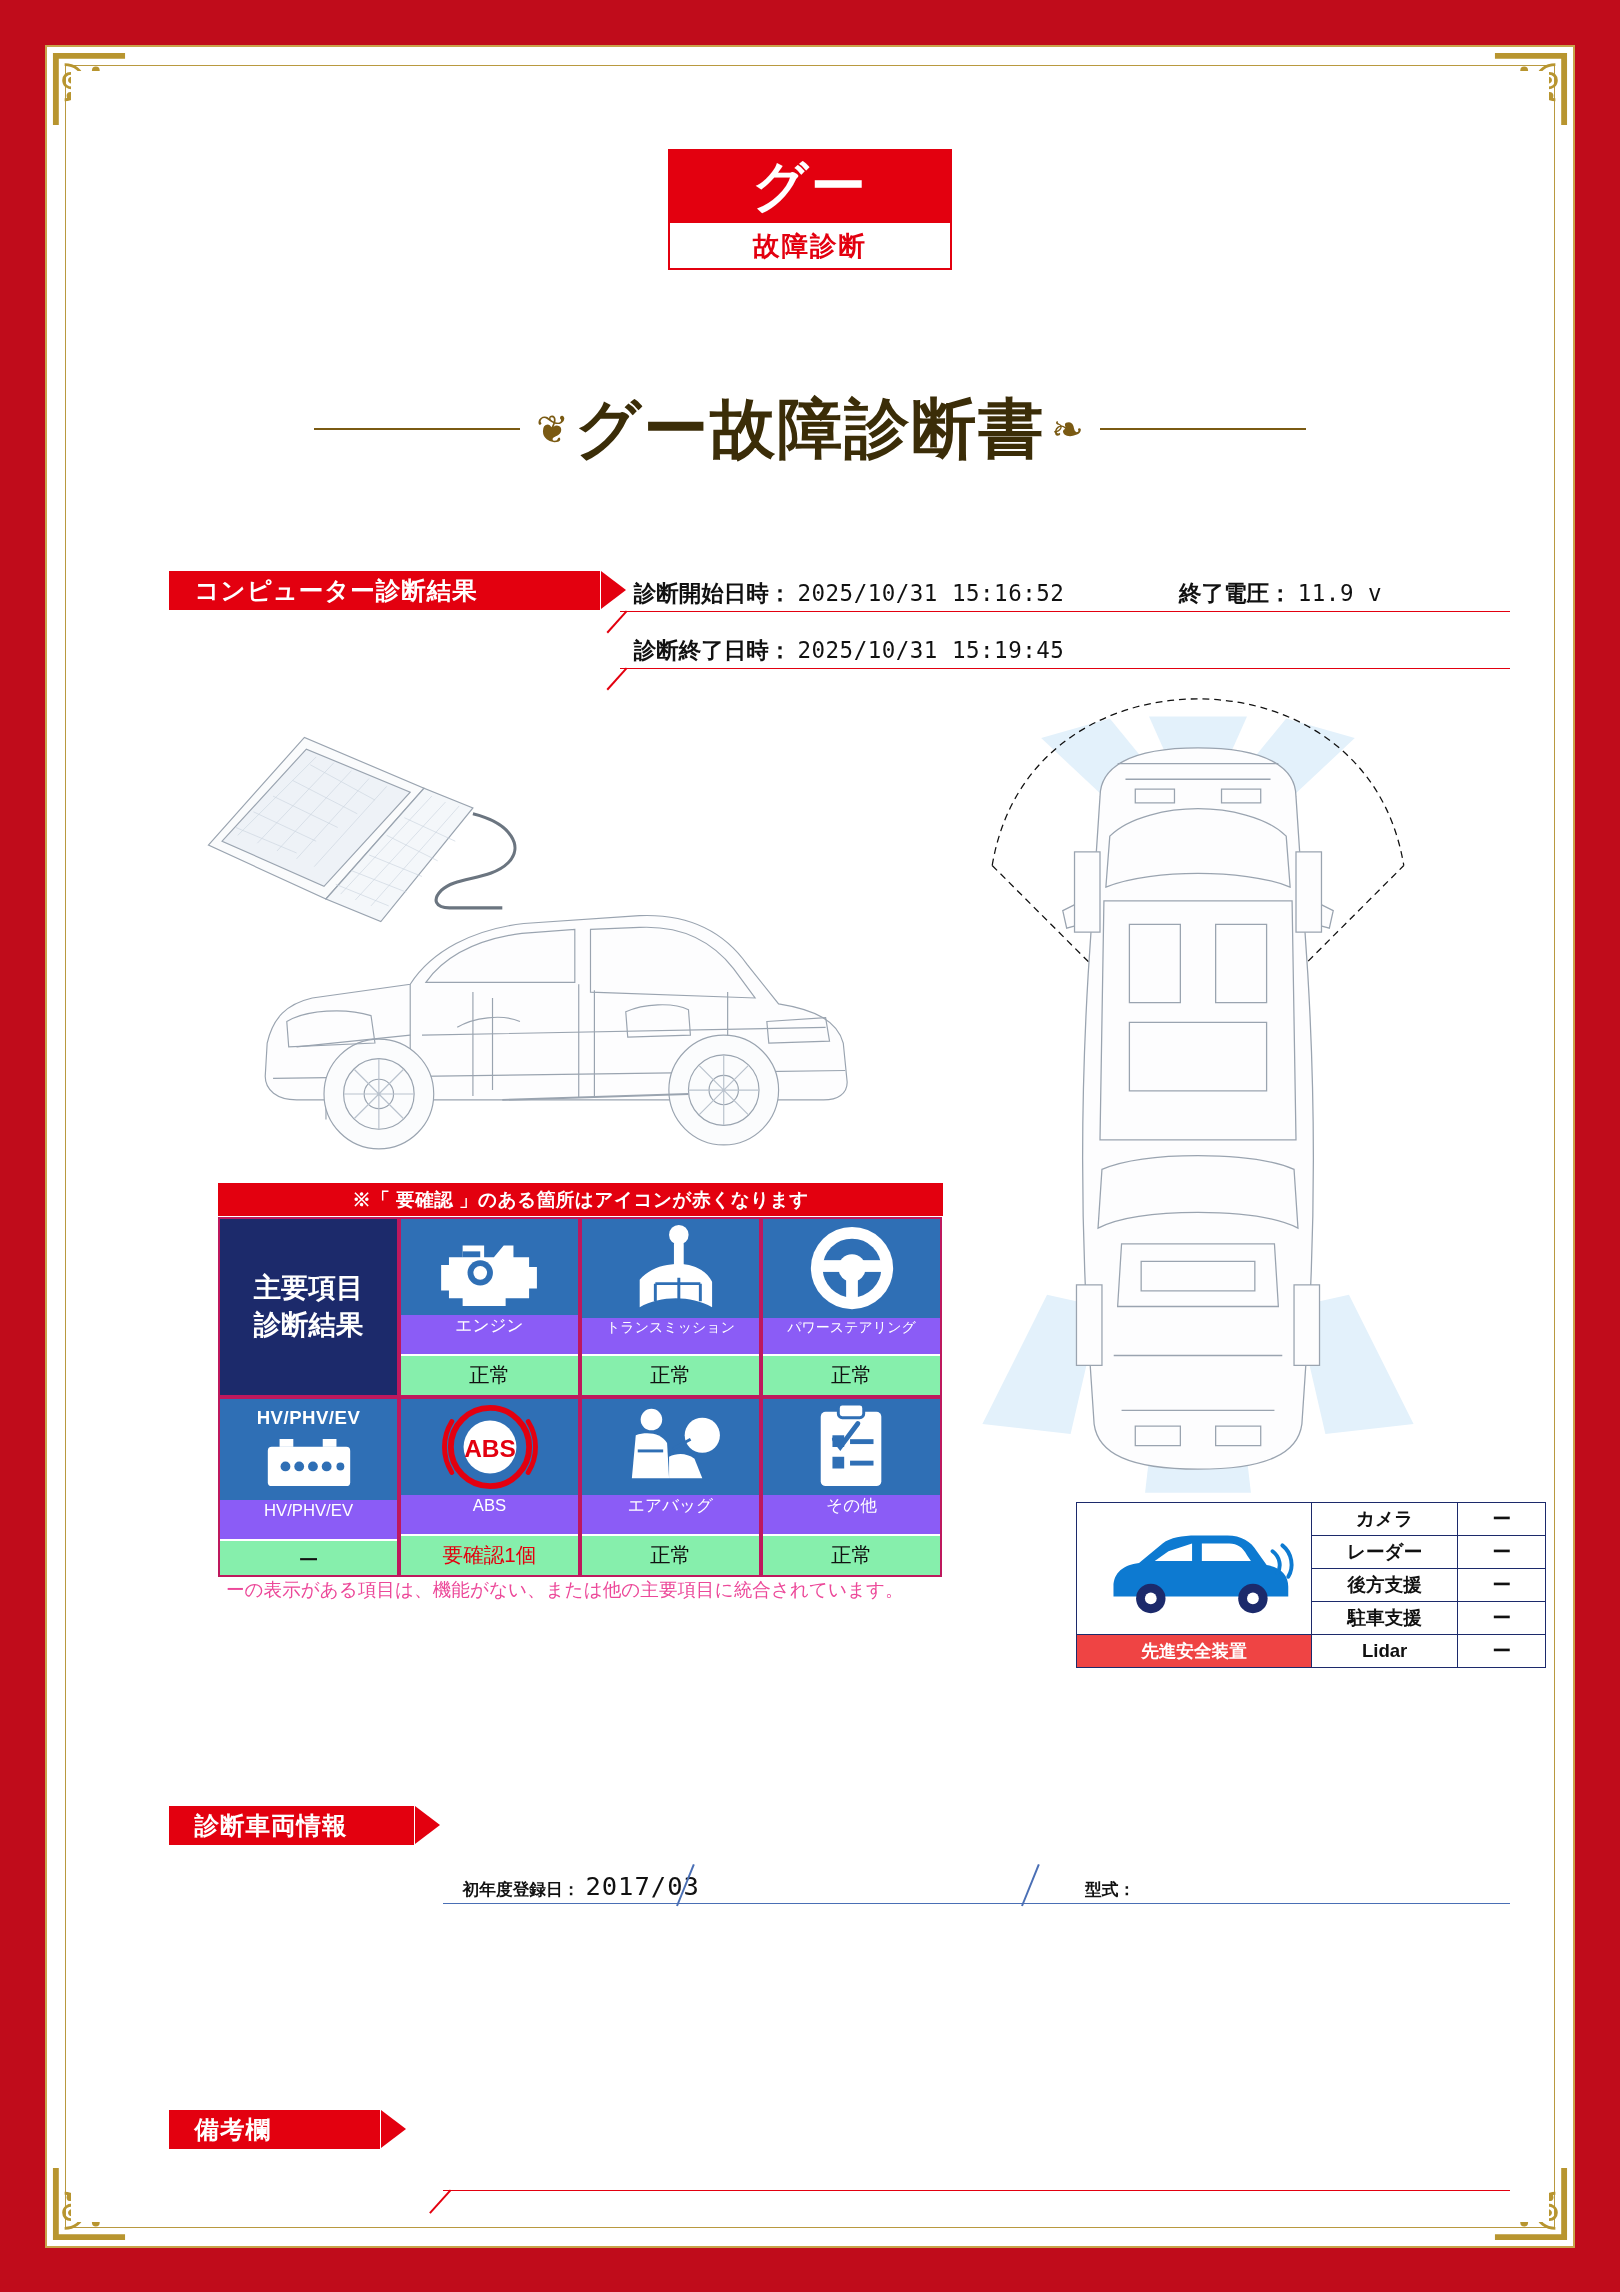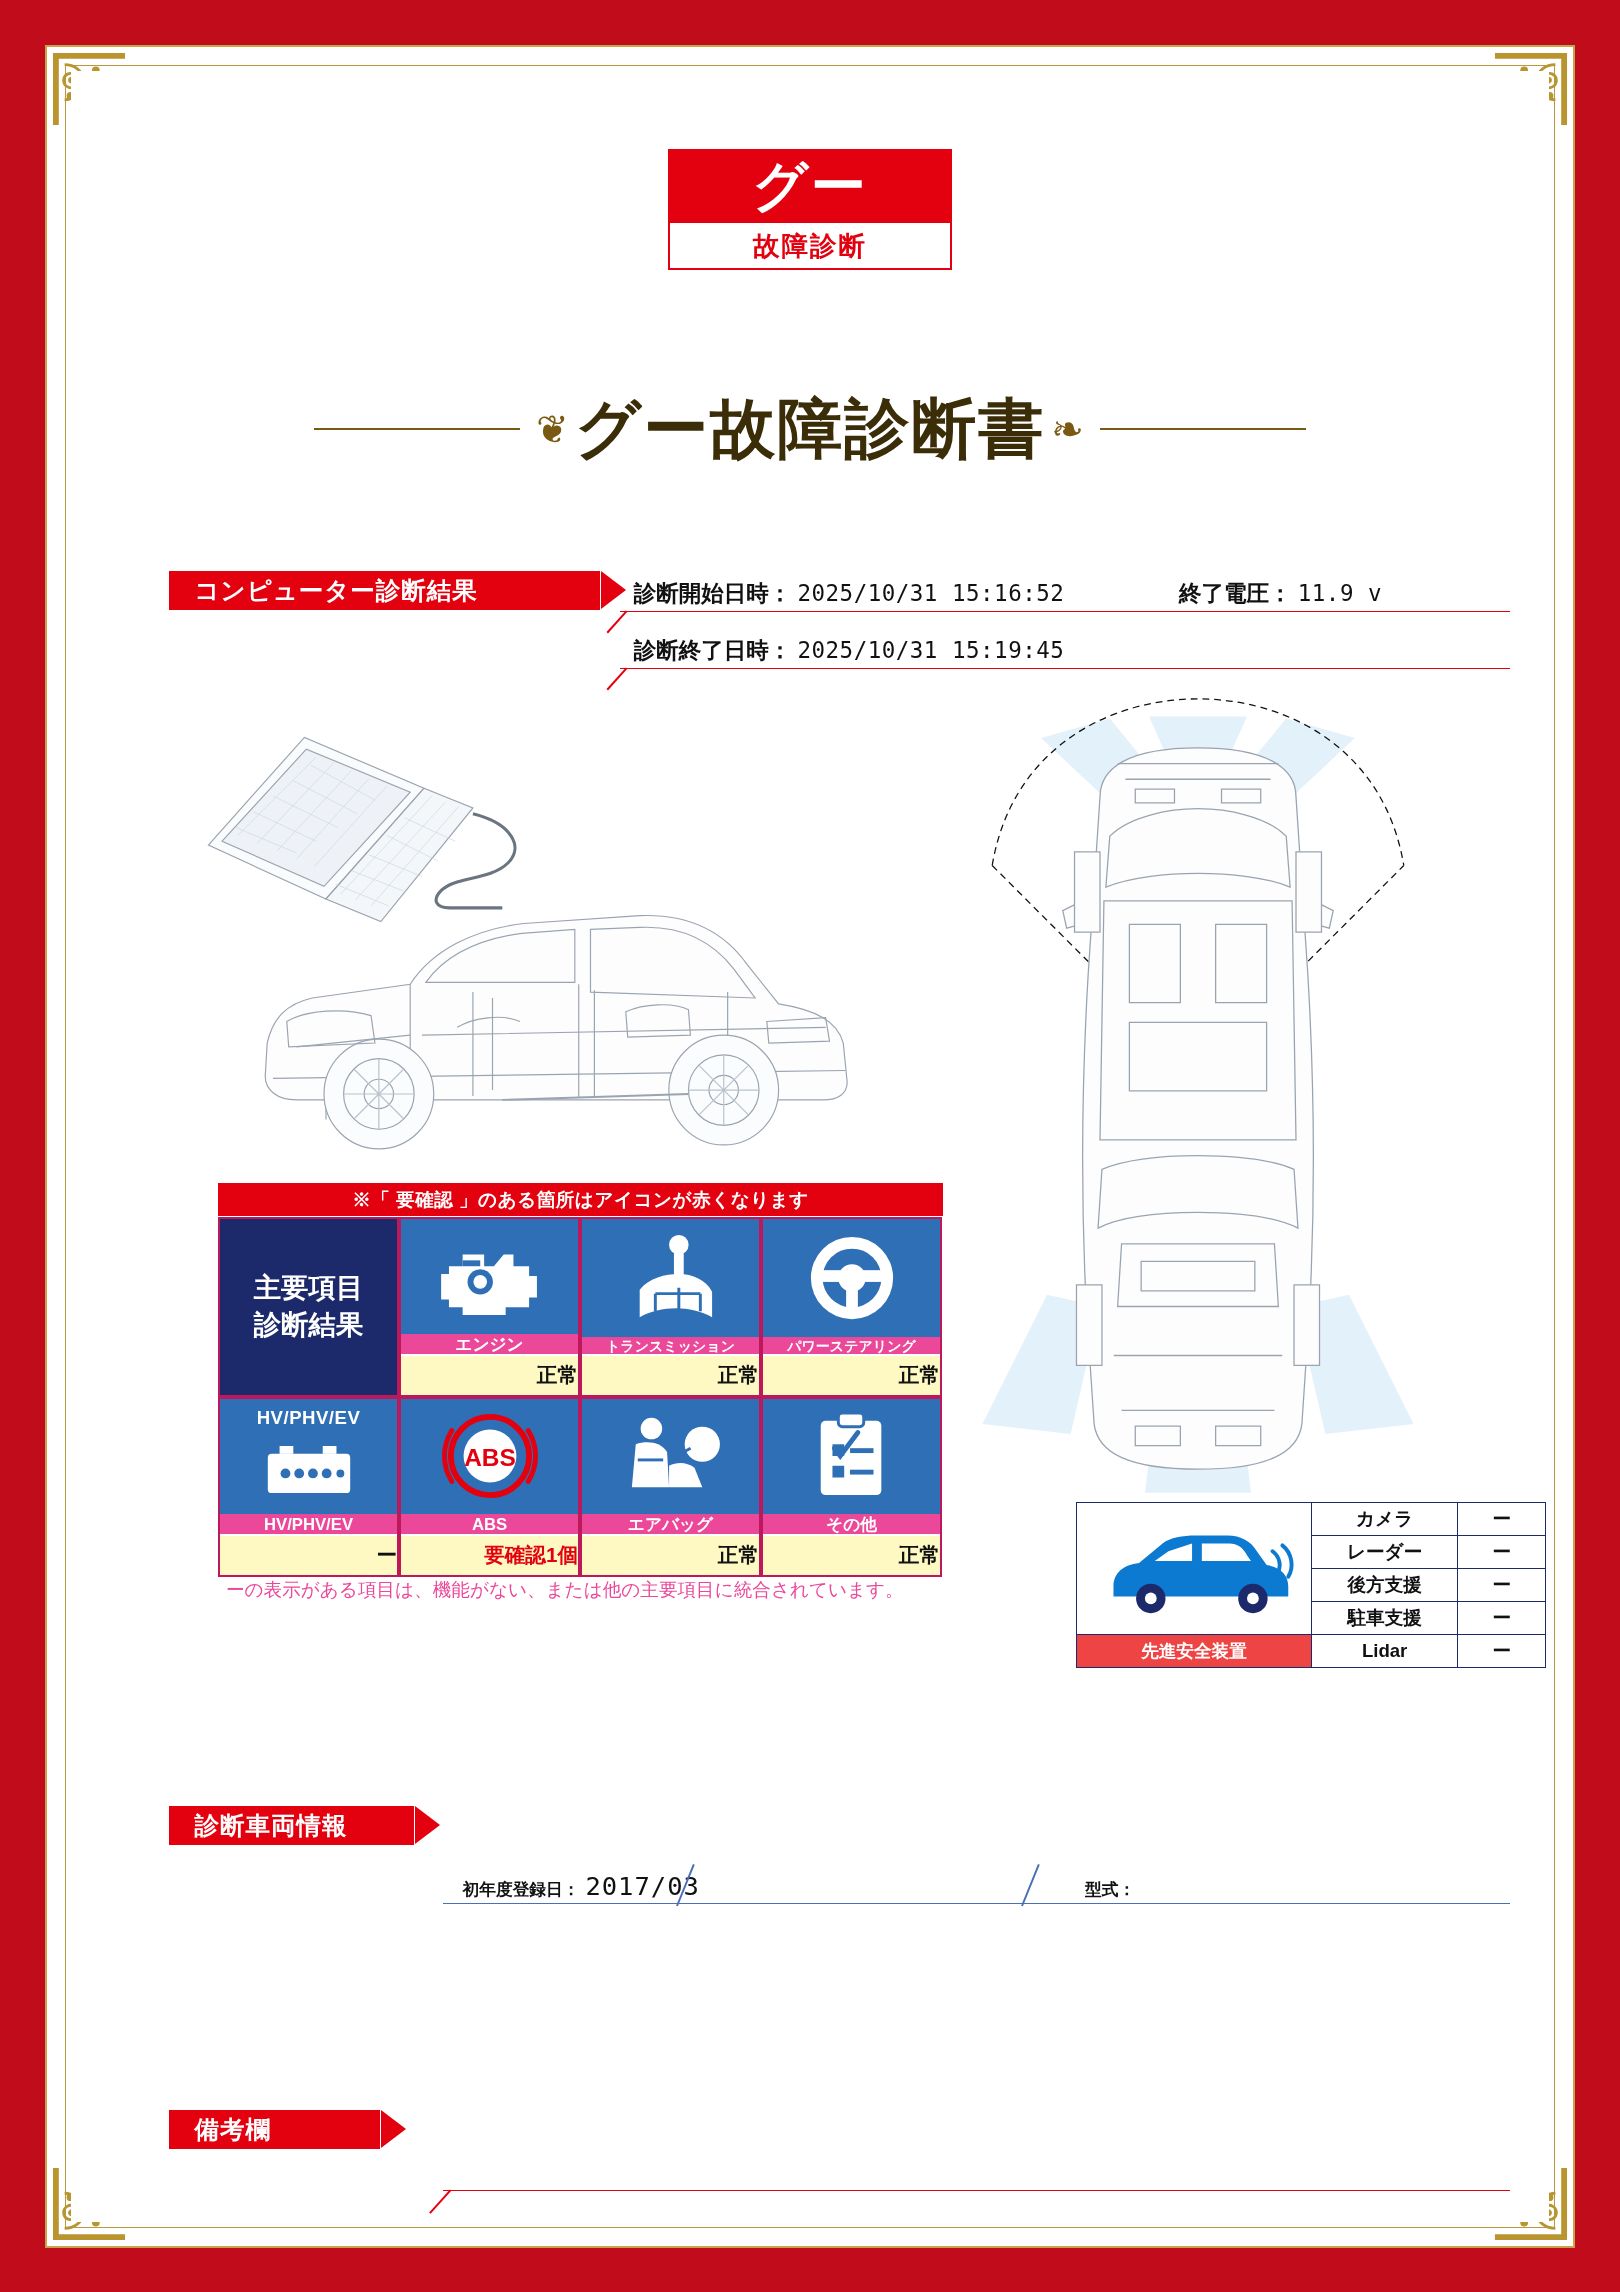--- a/index.html
+++ b/index.html
@@ -156,27 +156,27 @@
   .cell.blue-head .head-txt {
     color:#fff; font-weight:bold; font-size:27.4px; text-align:center; line-height:1.35;
   }
   .cell .icon-area {
     flex:1; width:100%;
     display:flex; align-items:center; justify-content:center;
     background:#2f6fb5;
   }
   .cell .cap {
     width:100%; text-align:center; color:#fff;
-    font-size:16.7px; font-weight:bold; padding:2px 0 0;
-    background:#ec4899; line-height:1.1;
+    font-size:16.7px; font-weight:normal; padding:2px 0 19px;
+    background:#8b5cf6; line-height:1.1;
   }
   .cell .cap.small { font-size:14px; }
   .cell .val {
-    width:100%; text-align:right; background:#fef9c3;
-    color:#111; font-size:20.6px; font-weight:bold;
+    width:100%; text-align:center; background:#86efac;
+    color:#111; font-size:20.6px; font-weight:normal;
     padding:4.9px 0 5.9px; border-top:2px solid #fff;
   }
   .cell .val.alert { color:#e3000f; }
   .cell .val.dash { color:#111; }
   .cell.hv-head {
     background:#2f6fb5;
   }
   .cell.hv-head .hv-top {
     width:100%; text-align:center; color:#fff; font-weight:bold;
     font-size:18.6px; padding-top:7.8px; letter-spacing:0.5px;

